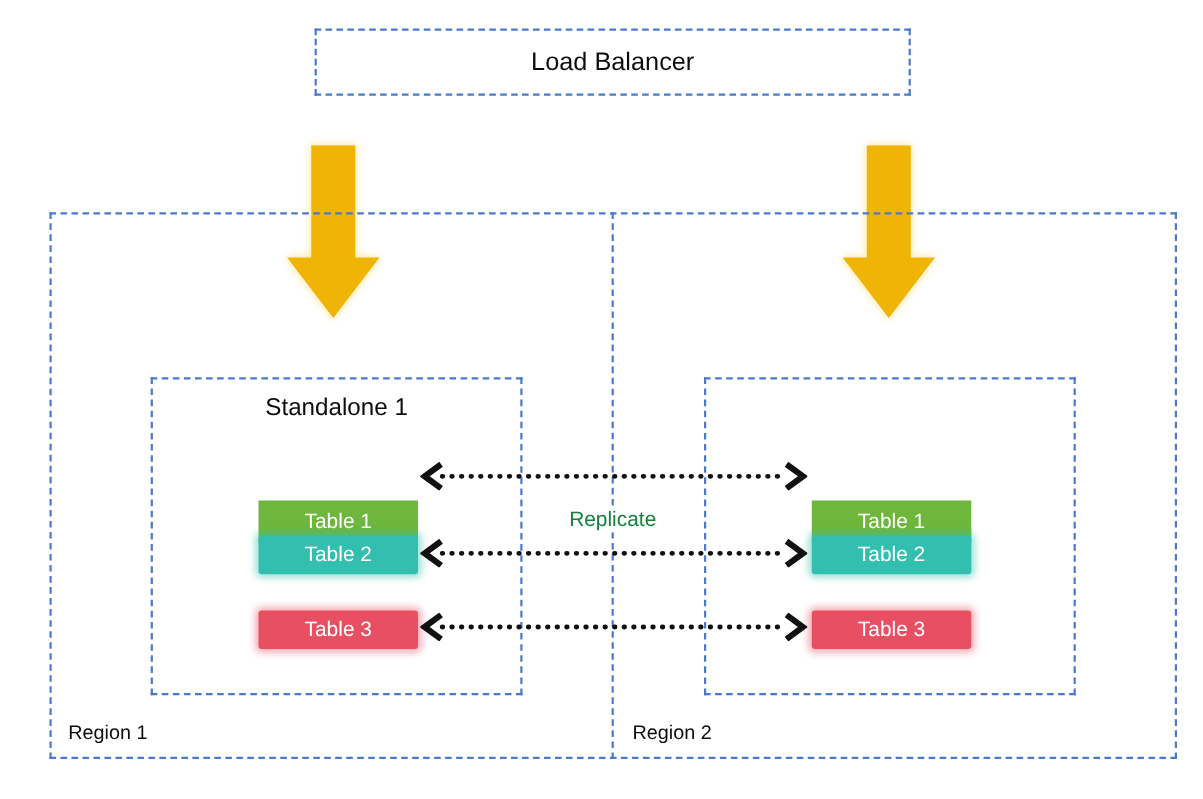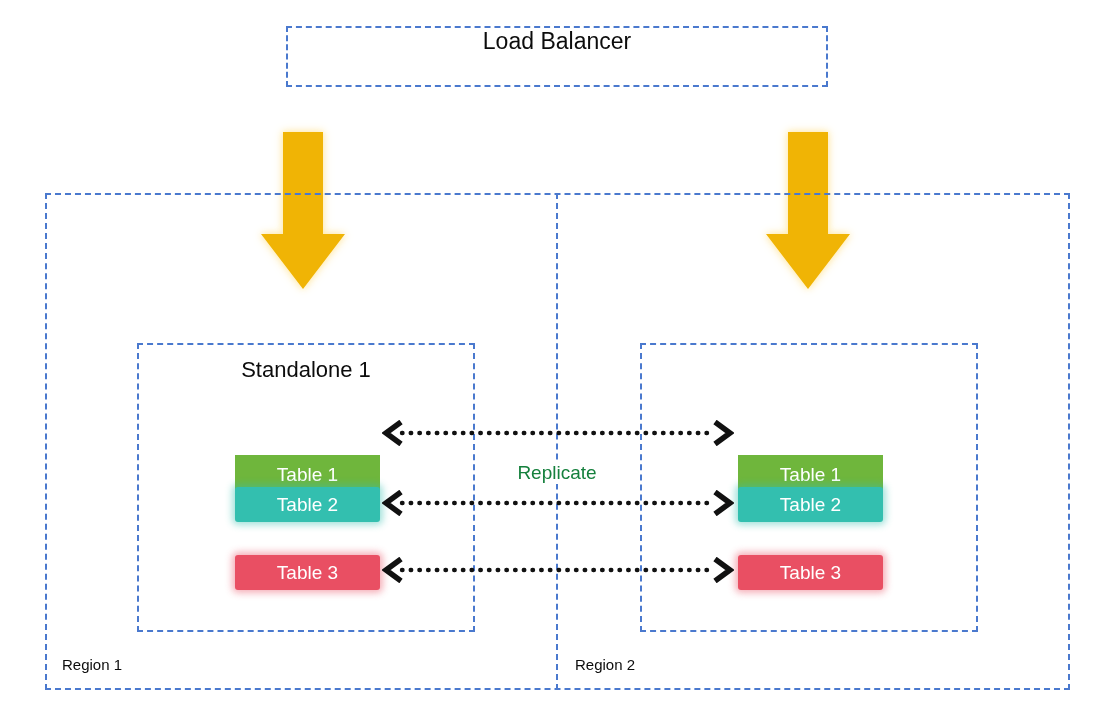--- a/index.html
+++ b/index.html
@@ -15,21 +15,21 @@
     background: #ffffff;
     overflow: hidden;
   }
 
   
   .lb-box {
     position: absolute;
     left: 286px; top: 26px;
     width: 542px; height: 61px;
     border: 2px dashed #4a79ce;
-    display: flex; justify-content: center;
+    display: flex; align-items: center; justify-content: center;
     font-size: 23px;
     color: #0c0c0c;
   }
 
   
   .down-arrow {
     position: absolute;
     width: 100px; height: 158px;
     top: 132px;
     filter: drop-shadow(0 0 3px #ffe9ab) drop-shadow(0 0 4px #fff3cf);
@@ -53,21 +53,21 @@
   .corner-label {
     position: absolute;
     left: 60px; top: 198px;
     font-size: 17px;
     line-height: 1.55;
     white-space: pre-line;
     color: #0c0c0c;
   }
   .region-label {
     position: absolute;
-    font-size: 15px;
+    font-size: 18px;
     color: #0c0c0c;
   }
   .region-label.r1 { left: 62px;  top: 656px; }
   .region-label.r2 { left: 575px; top: 656px; }
 
   
   .standalone {
     position: absolute;
     top: 343px;
     width: 338px; height: 289px;

